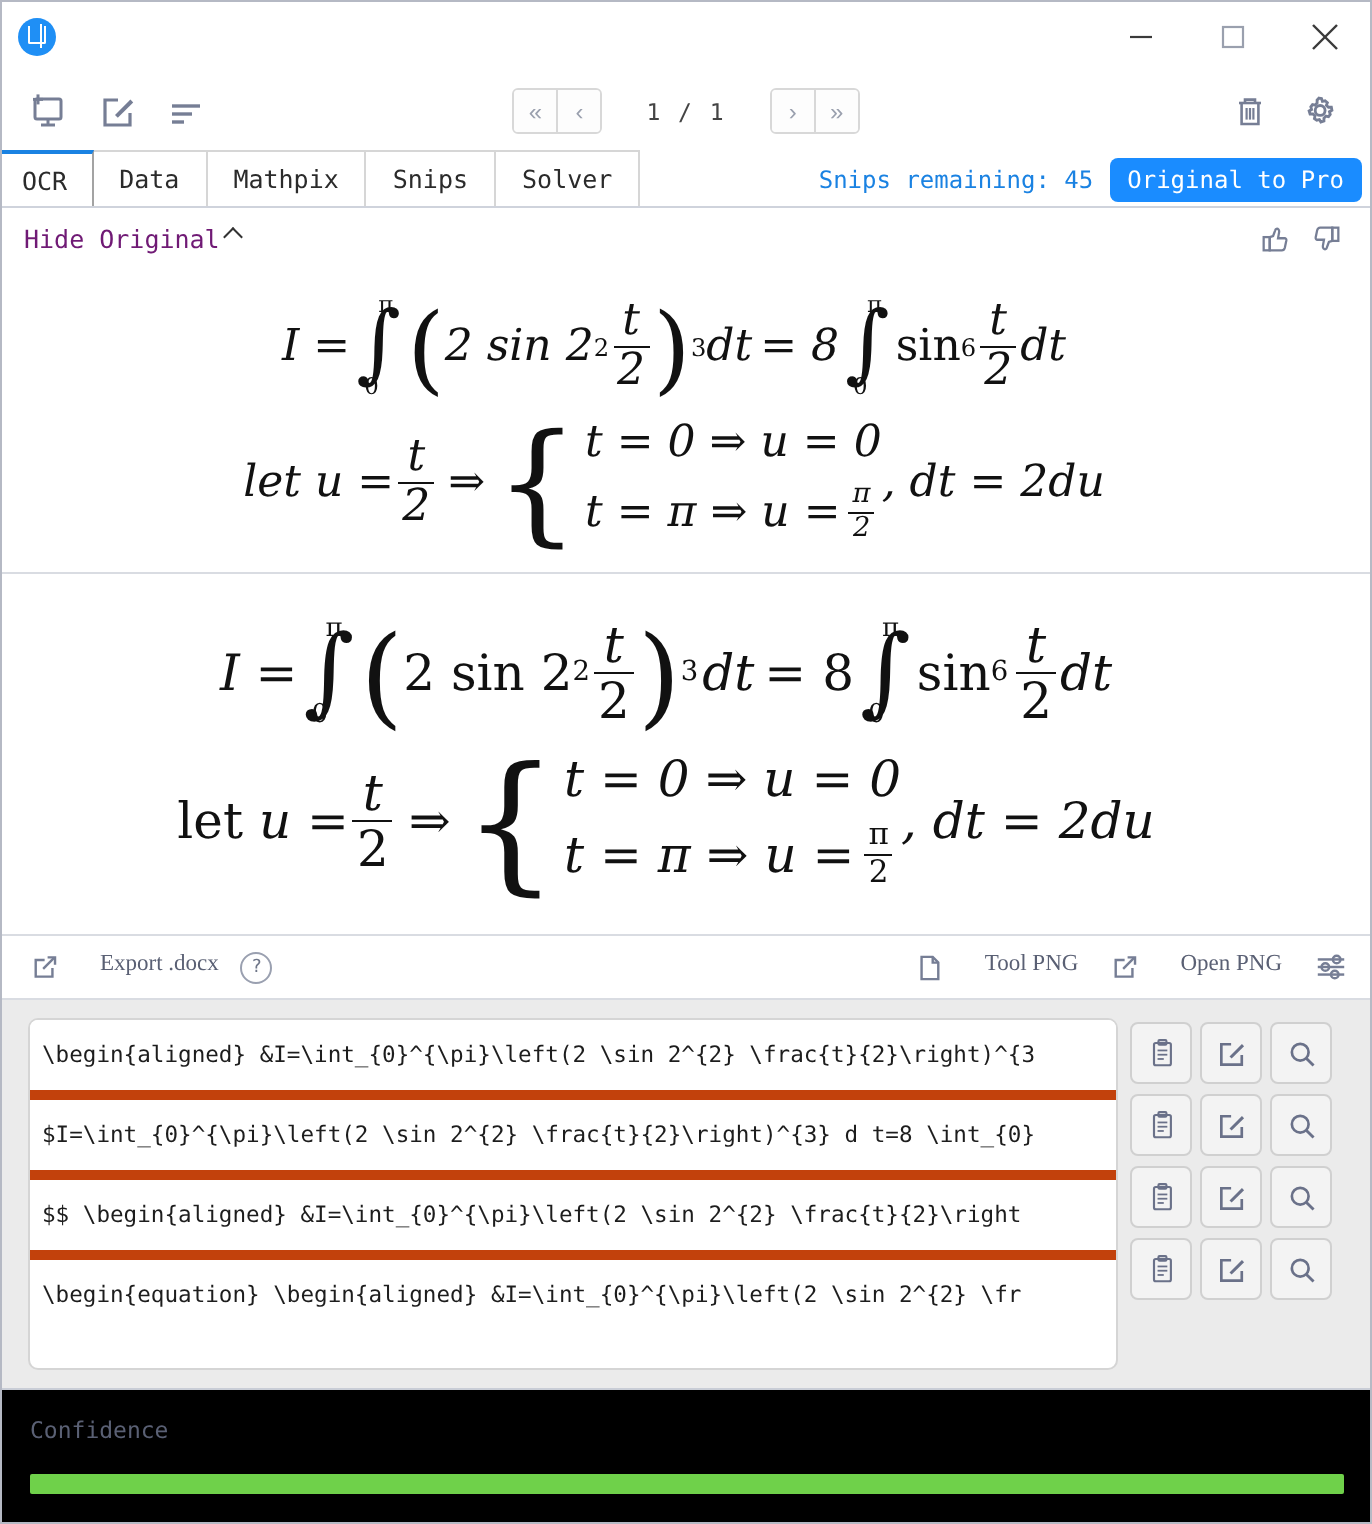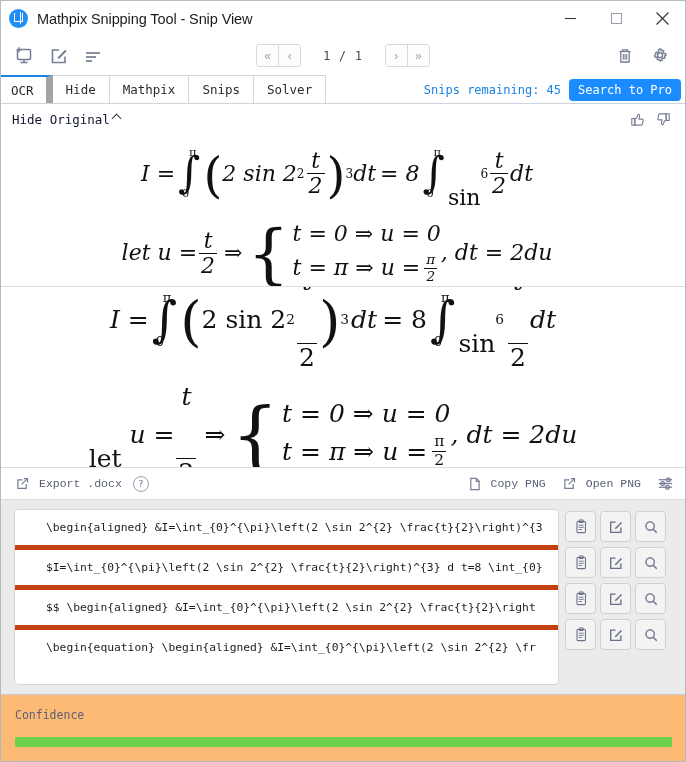--- a/index.html
+++ b/index.html
@@ -165,21 +165,21 @@
     border: 1px solid #d6d6d6;
     border-bottom: none;
     background: #ffffff;
     margin-right: -1px;
     position: relative;
   }
   .tab.first { border-left: none; padding-left: 10px; padding-right: 12px;}
   .tab.active {
     border-top: 2px solid #1a82e2;
     border-left: none;
-    border-right: 7px solid #a3a3a3;
+    border-right: 1px solid #a3a3a3;
     z-index: 2;
   }
   .tab-extra {
     margin-left: auto;
     display: flex;
     align-items: center;
     gap: 8px;
     padding-right: 4px;
     padding-bottom: 2px;
   }
@@ -205,21 +205,21 @@
     flex: 0 0 31px;
     height: 31px;
     display: flex;
     align-items: center;
     padding: 0 12px 0 11px;
     border-bottom: 1px solid #ffffff;
   }
   .hide-label {
     font-family: "DejaVu Sans Mono", monospace;
     font-size: 12.5px;
-    color: #0f172a;
+    color: #701a75;
     display: flex;
     align-items: flex-start;
     gap: 1px;
   }
   .chev-up {
     display: inline-block;
     width: 9px; height: 9px;
     position: relative;
     margin-left: 2px;
   }
@@ -321,35 +321,35 @@
     transform: translateY(1px);
     margin-right: 3px;
   }
   .cases {
     display: inline-flex;
     flex-direction: column;
     justify-content: center;
     gap: 8px;
   }
   .caseline { display: flex; align-items: center; white-space: nowrap; }
-  .upright { font-style: normal; margin-top: 48px; }
+  .upright { font-style: normal; }
 
   
   .export-row {
     flex: 0 0 31px;
     height: 31px;
     display: flex;
     align-items: center;
     padding: 0 11px 0 14px;
     background: #ffffff;
     border-bottom: 1px solid #d9dce2;
   }
   .exp-item {
-    display: flex; align-items: center; gap: 9px;
-    font-family: Liberation Mono, monospace;
+    display: flex; align-items: flex-start; gap: 20px;
+    font-family: Liberation Serif, serif;
     font-size: 11.5px;
     color: #5a6074;
   }
   .exp-ic { width: 15px; height: 15px; display:flex;align-items:center;justify-content:center; color:#767e95;}
   .help-ic {
     width: 14px; height: 14px;
     border: 1.3px solid #9aa0b0;
     border-radius: 50%;
     color: #6e7588;
     font-size: 9px;
@@ -378,21 +378,21 @@
     background: #ffffff;
     border: 1px solid #d5d5d5;
     border-radius: 5px;
     overflow: hidden;
     max-width: 543px;
   }
   .res-row {
     height: 35px;
     display: flex;
     align-items: center;
-    padding: 0 10px 0 31px;
+    padding: 0 10px 0 6px;
     font-family: "DejaVu Sans Mono", monospace;
     font-size: 11.3px;
     color: #1d1d1d;
     white-space: nowrap;
     overflow: hidden;
     background: #ffffff;
   }
   .res-row + .res-row { border-top: 5px solid #c2410c; text-align: center; }
   .res-actions {
     flex: 0 0 auto;
@@ -413,21 +413,21 @@
     background: #f3f3f3;
     display: flex; align-items: center; justify-content: center;
     color: #6a7governing;
     color: #6a7189;
   }
 
   
   .confidence-area {
     flex: 0 0 67px;
     height: 67px;
-    background: #fdba74;
+    background: #000000;
     border-top: 1px solid #c9cdd6;
     padding: 13px 13px 0 14px;
     box-sizing: border-box;
   }
   .conf-label {
     font-family: "DejaVu Sans Mono", monospace;
     font-size: 11.5px;
     color: #5a6074;
     margin-bottom: 15px;
   }
@@ -438,21 +438,20 @@
     border-radius: 1px;
   }
 </style>
 </head>
 <body>
 
 <div class="app-window">
 
   <div class="titlebar">
     <div class="app-logo"></div>
-    <div class="title-text">Mathpix Snipping Tool - Snip View</div>
     <div class="win-controls">
       <div class="win-btn">
         <svg width="13" height="13" viewBox="0 0 13 13">
             <line x1="1" y1="6.5" x2="12" y2="6.5" stroke="currentColor" stroke-width="1.1"></line>
           </svg>
       </div>
       <div class="win-btn">
         <svg width="13" height="13" viewBox="0 0 13 13">
             <rect x="1.5" y="1.5" width="10" height="10" fill="none" stroke="#9aa0ae" stroke-width="1.1"></rect>
           </svg>
@@ -519,27 +518,27 @@
         <svg width="19" height="19" viewBox="0 0 20 20">
           <path fill="none" stroke="currentColor" stroke-width="1.5" d="M10 3.2 L11.3 3.4 L11.8 4.9 L13.2 4.6 L14.4 5.6 L13.9 7 L15 8 L16.5 8 L16.8 9.6 L15.5 10.4 L15.9 11.8 L15 13 L13.6 12.7 L12.6 13.8 L12.6 15.3 L11 15.8 L10.2 14.5 L8.8 14.8 L7.6 14 L7.9 12.6 L6.8 11.6 L5.3 11.6 L4.8 10 L6.1 9.2 L5.7 7.8 L6.6 6.6 L8 6.9 L9 5.8 L9 4.3 Z"></path>
           <circle cx="10.6" cy="9.7" r="2.6" fill="none" stroke="currentColor" stroke-width="1.5"></circle>
         </svg>
       </div>
     </div>
   </div>
 
   <div class="tabs-row">
     <div class="tab first active">OCR</div>
-    <div class="tab">Hide</div>
+    <div class="tab">Data</div>
     <div class="tab">Mathpix</div>
     <div class="tab">Snips</div>
     <div class="tab">Solver</div>
     <div class="tab-extra">
       <div class="snips-text">Snips remaining: 45</div>
-      <div class="upgrade-btn">Search to Pro</div>
+      <div class="upgrade-btn">Original to Pro</div>
     </div>
   </div>
 
   <div class="hide-row">
     <div class="hide-label">
       <span>Hide Original</span>
       <span class="chev-up"></span>
     </div>
     <div class="thumbs">
       <div class="thumb-ic">
@@ -687,21 +686,21 @@
     <div class="help-ic">?</div>
 
     <div class="export-right">
       <div class="exp-item">
         <span class="exp-ic">
           <svg width="13" height="14" viewBox="0 0 14 15">
             <path d="M3 1.5 H9 L12 4.5 V13.5 H3 Z" fill="none" stroke="currentColor" stroke-width="1.3"></path>
             <path d="M9 1.5 V4.6 H12" fill="none" stroke="currentColor" stroke-width="1.3"></path>
           </svg>
         </span>
-        <span>Copy PNG</span>
+        <span>Tool PNG</span>
       </div>
       <div class="exp-item">
         <span class="exp-ic">
           <svg width="13" height="13" viewBox="0 0 14 14">
             <path d="M11 7.5 V12.2 H2 V3.2 H6.8" fill="none" stroke="currentColor" stroke-width="1.3"></path>
             <path d="M6 8 L12 2" stroke="currentColor" stroke-width="1.3"></path>
             <path d="M8.4 1.8 H12.4 V5.8" fill="none" stroke="currentColor" stroke-width="1.3"></path>
           </svg>
         </span>
         <span>Open PNG</span>

